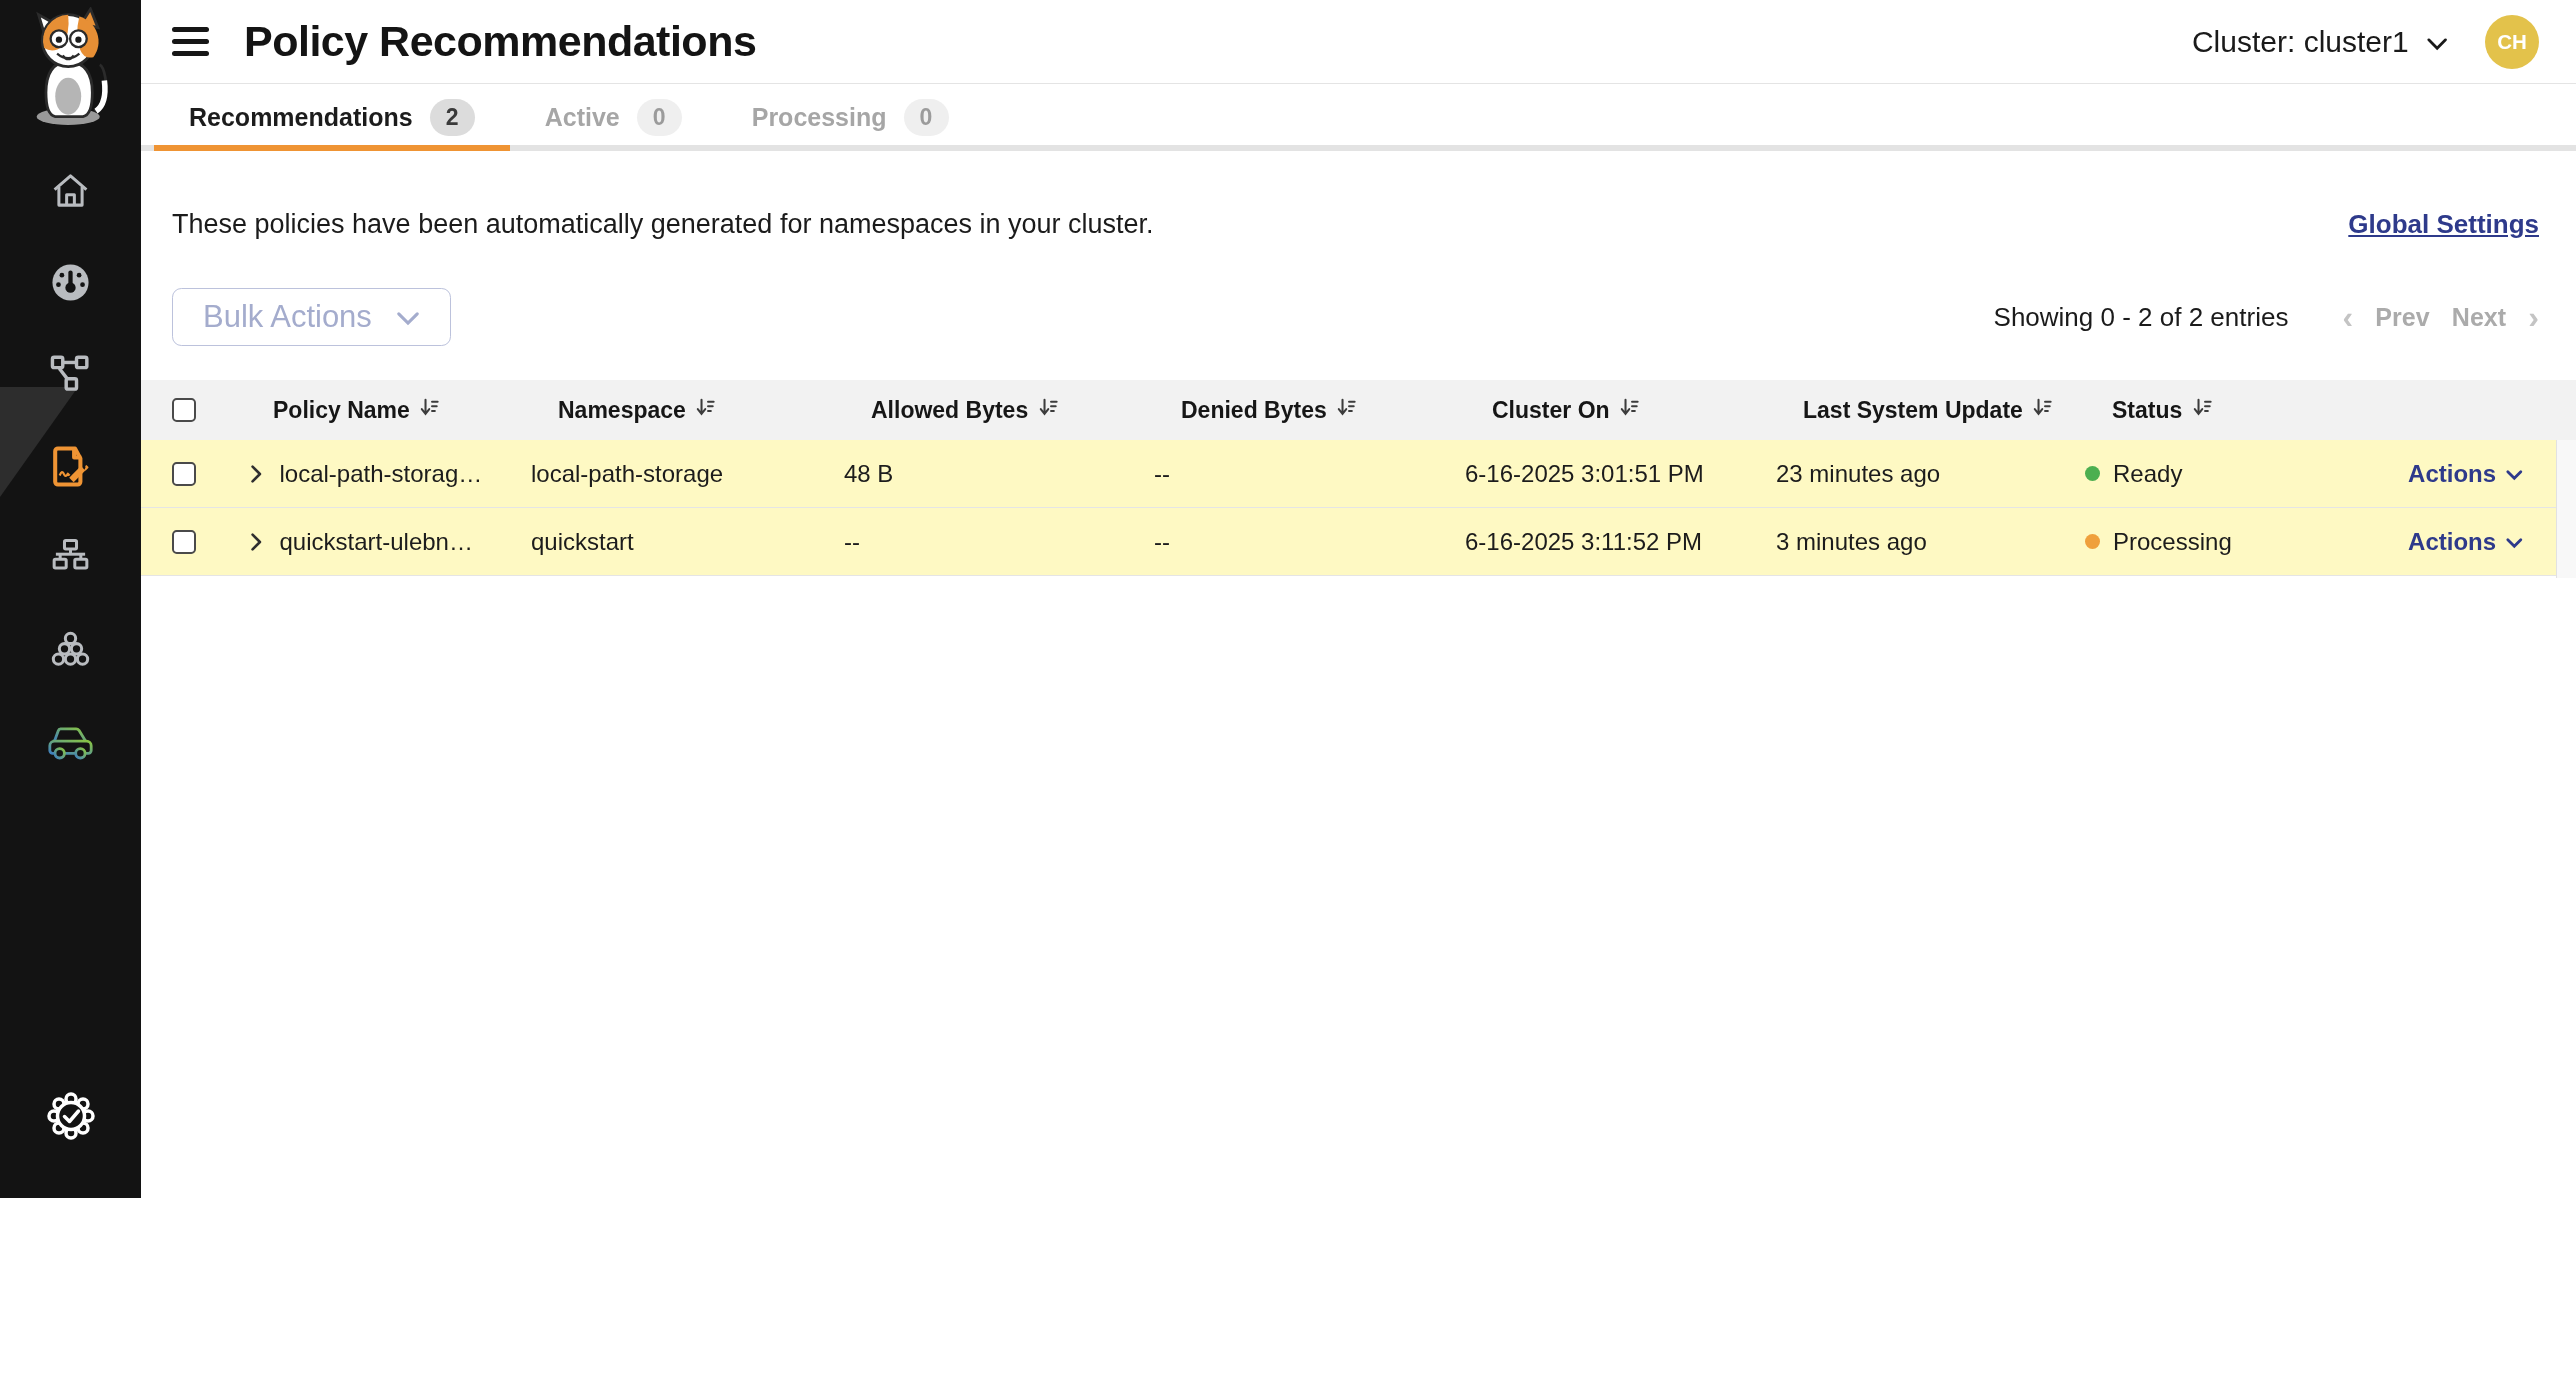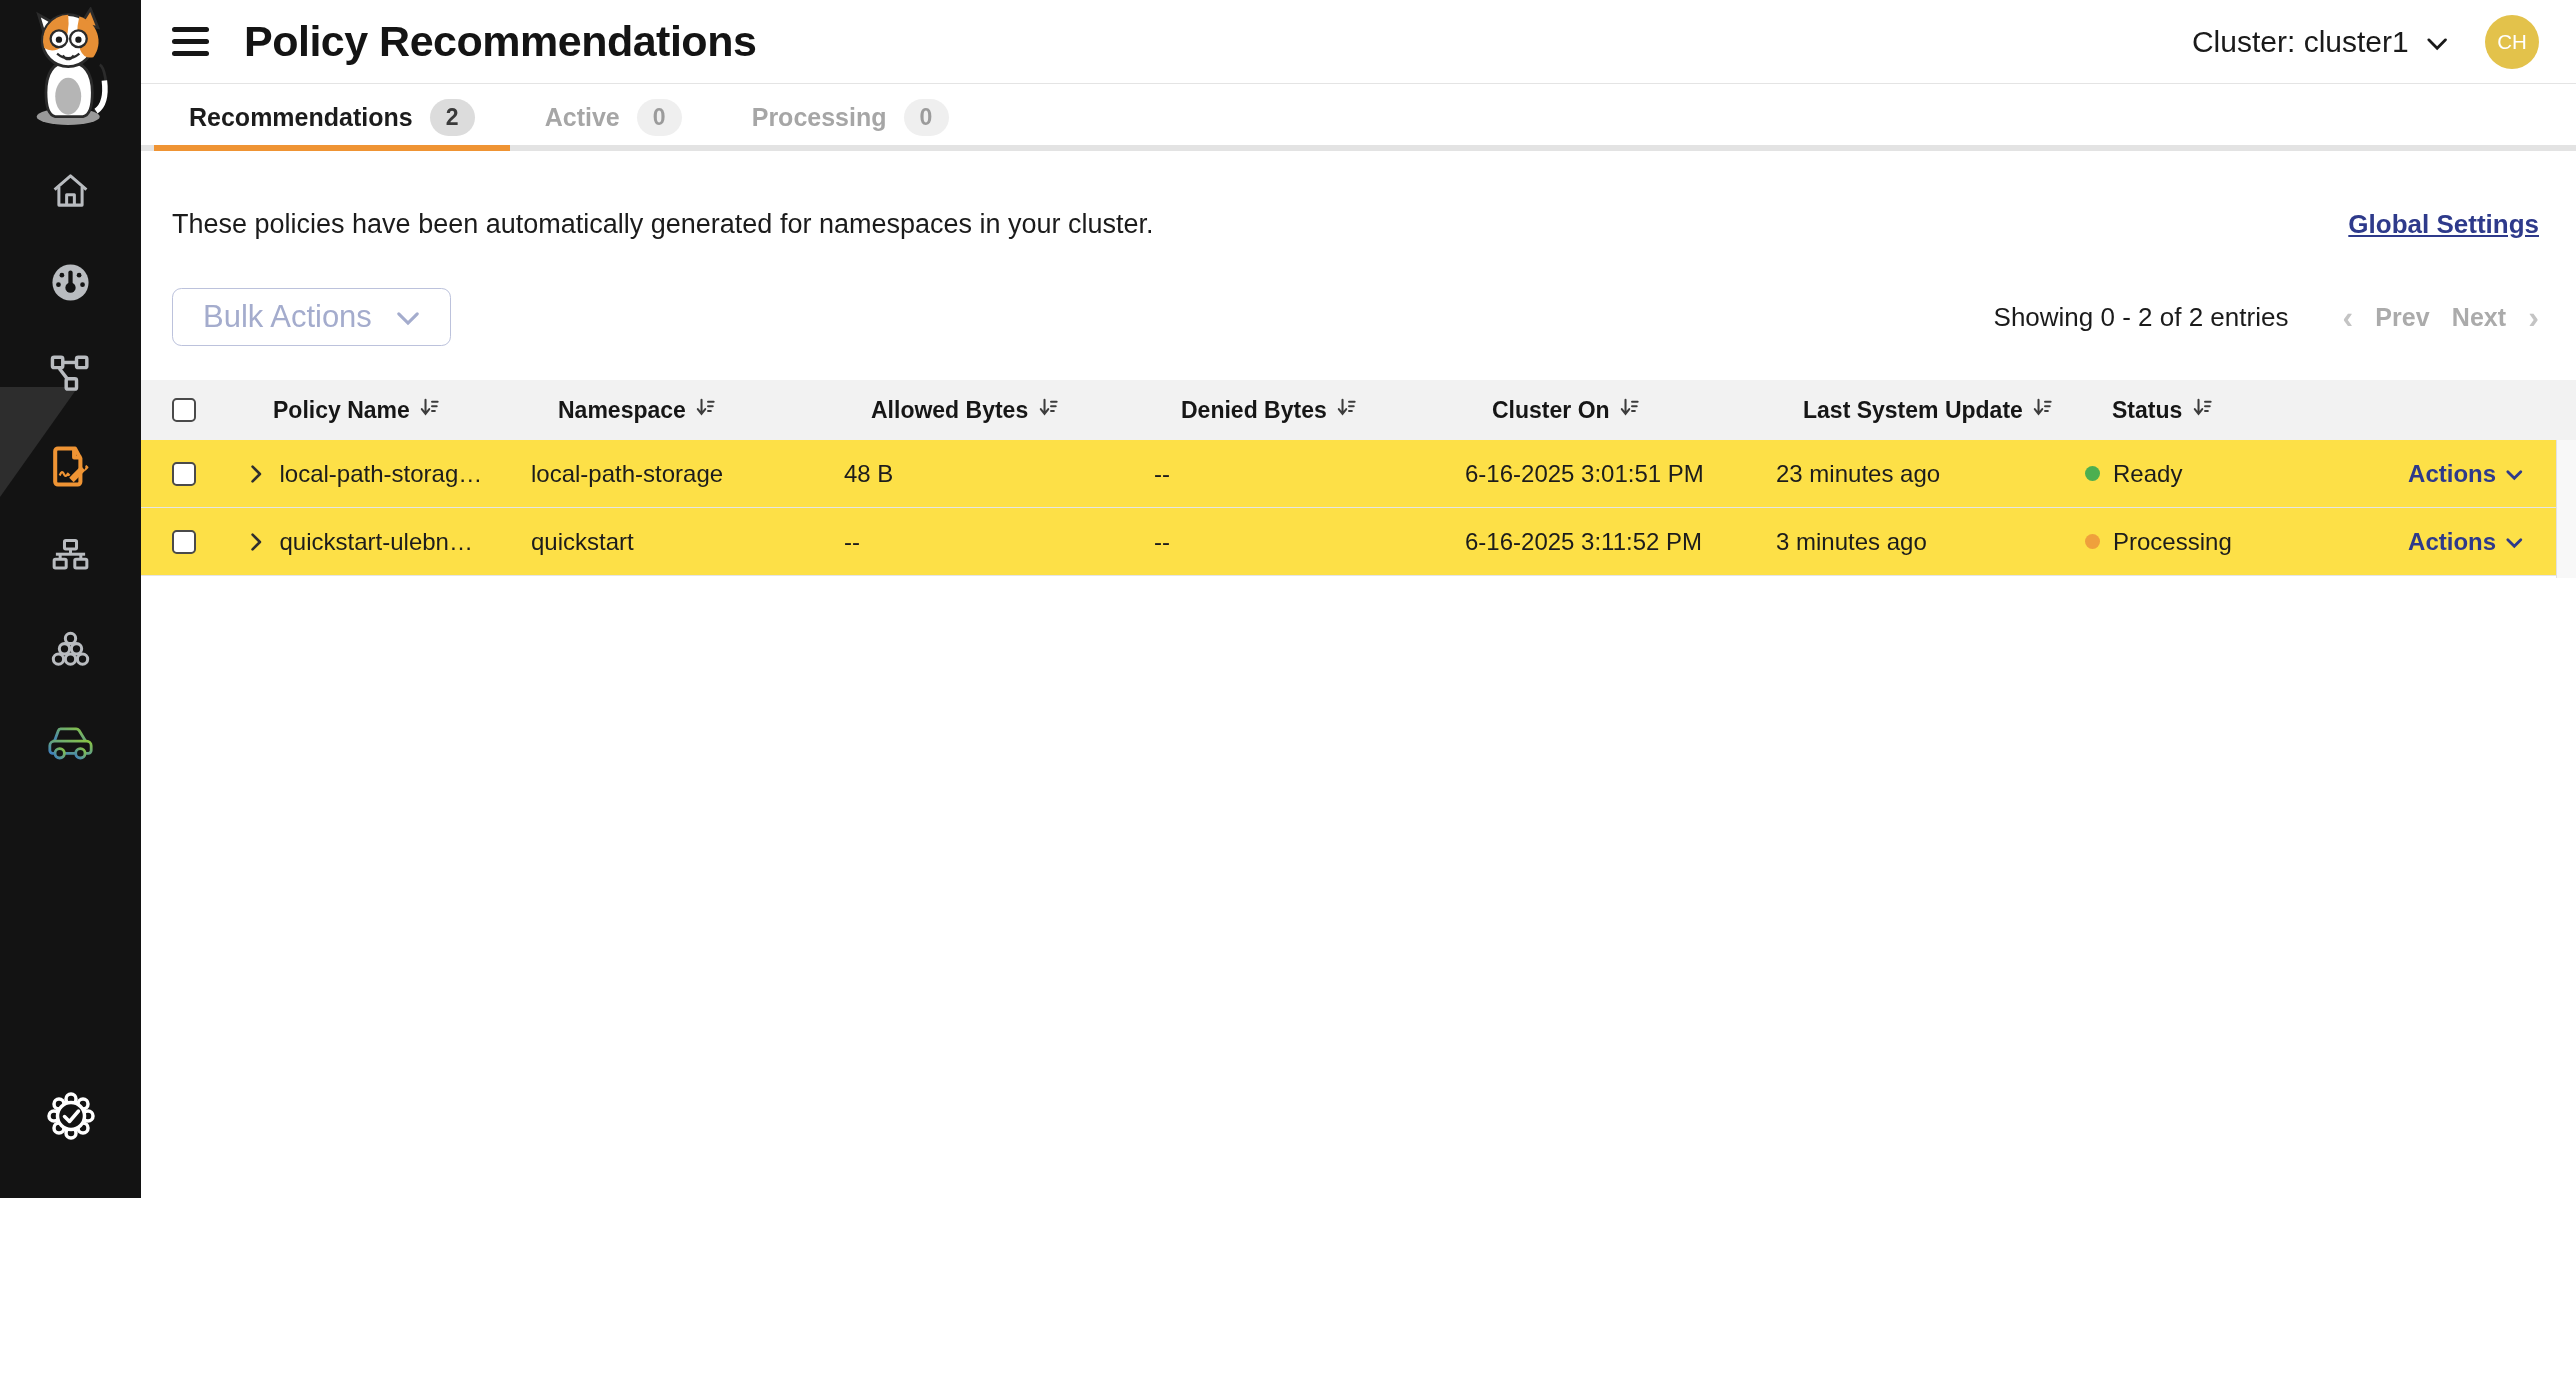--- a/index.html
+++ b/index.html
@@ -24,21 +24,21 @@
             border-bottom:1.9px solid #e4e4e4; }
   .hamburger { width:37px; display:flex; flex-direction:column; gap:7.4px; cursor:pointer; }
   .hamburger span { display:block; height:4.7px; background:#161616; border-radius:2.8px; }
   .page-title { font-size:43px; font-weight:700; color:#141414; margin-left:35px;
                 letter-spacing:-0.5px; }
   .topbar-right { margin-left:auto; display:flex; align-items:center; gap:37px; }
   .cluster-select { display:flex; align-items:center; gap:17px; font-size:30px;
                     color:#1a1a1a; cursor:pointer; }
   .avatar { width:54px; height:54px; border-radius:50%; background:#e3c24b; color:#fff;
             display:flex; align-items:center; justify-content:center; font-size:20.5px;
-            font-weight:400; cursor:pointer; }
+            font-weight:700; cursor:pointer; }
 
   
   .tabs { position:relative; height:67px; display:flex; align-items:center;
           padding-left:13px; }
   .tabs-underline { position:absolute; left:0; right:0; bottom:0; height:5.6px; background:#e3e3e3; }
   .tab { position:relative; height:100%; display:flex; align-items:center; gap:17px;
          padding:0 35px; cursor:pointer; font-size:25px; font-weight:700; color:#a6a6a6; z-index:1; }
   .tab.active { color:#1c1c1c; }
   .tab.active::after { content:""; position:absolute; left:0; right:0; bottom:0; height:5.6px;
                        background:#ef9434; }
@@ -66,21 +66,21 @@
   .page-link { cursor:pointer; }
 
   
   .table-wrap { position:relative; margin-top:34px; }
   .trow { display:grid;
           grid-template-columns:105px 285px 313px 310px 311px 311px 309px 288px 1fr;
           align-items:center; }
   .thead { background:#f2f2f2; height:60px; }
   .th { display:flex; align-items:center; gap:9.3px; font-size:23px; font-weight:700;
         color:#161616; cursor:pointer;margin-left:27px; }
-  .tr { height:68px; border-bottom:1.9px solid #e5e5e5; background:#fde047; }
+  .tr { height:68px; border-bottom:1.9px solid #e5e5e5; background:#fef9c3; }
   .td { font-size:24px; color:#1c1c1c; display:flex; align-items:center; }
   .cb-cell { padding-left:31px; }
   .checkbox { width:24px; height:24px; border:2.8px solid #4a4a4a; border-radius:4.7px;
               background:#fff; cursor:pointer; }
   .name-cell { gap:13px; }
   .expander { display:flex; align-items:center; cursor:pointer; }
   .policy-name { white-space:nowrap; overflow:hidden; text-overflow:ellipsis; max-width:214px; }
   .status-cell { gap:13px; }
   .dot { width:15px; height:15px; border-radius:50%; flex:0 0 15px; }
   .actions-cell { justify-content:flex-end; padding-right:52px; }

